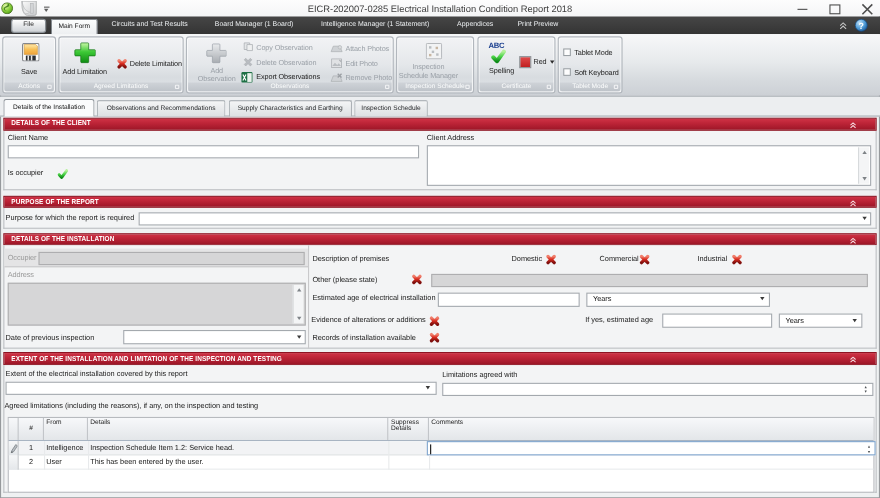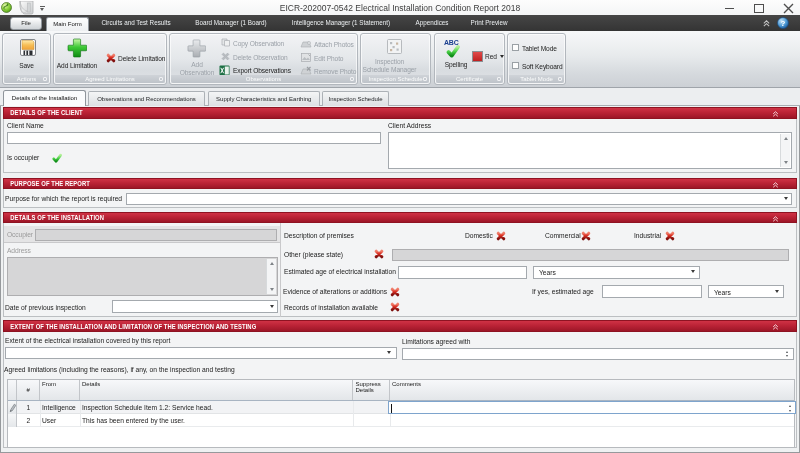--- a/index.html
+++ b/index.html
@@ -83,21 +83,21 @@
         <stop offset="0" stop-color="#fbfbfb"></stop>
         <stop offset="1" stop-color="#c9cbcd"></stop>
       </linearGradient>
     </defs>
  <path d="M1 0 H14 V11.5 a1.5 1.5 0 01-1.5 1.5 H6 C3 13 1.5 9 1 5z" fill="url(#pg)" stroke="#aeb0b2" stroke-width="0.8"></path>
  <path d="M1 0 C2 6 4 9 8 10 6 12 3 12 2.2 9z" fill="#e9eaeb" stroke="#b5b7b9" stroke-width="0.6"></path>
  <rect x="8.6" y="2" width="2.6" height="9" fill="#d3d5d7" stroke="#b0b2b4" stroke-width="0.5"></rect>
 </svg>
 <div class="abs" style="left:40px;top:5.5px;width:5px;height:1.2px;background:#5c5c5c"></div>
 <div class="car" style="left:40px;top:8px;border-left-width:2.5px;border-right-width:2.5px;border-top-width:3px;border-top-color:#5c5c5c"></div>
-<div class="abs" style="left:0;top:2.5px;width:800px;text-align:center;font-size:8.5px;color:#3c3c3c">EICR-202007-0542 Electrical Installation Condition Report 2018</div>
+<div class="abs" style="left:0;top:2.5px;width:800px;text-align:center;font-size:8.5px;color:#3c3c3c">EICR-202007-0285 Electrical Installation Condition Report 2018</div>
 <div class="abs" style="left:725px;top:7.5px;width:9px;height:1.5px;background:#4e4e4e"></div>
 <div class="abs" style="left:754px;top:3.5px;width:10px;height:9.5px;border:1.4px solid #4e4e4e"></div>
 <svg class="abs" style="left:783px;top:2.5px" width="11" height="11" viewBox="0 0 11 11">
     <path d="M1 1 10 10 M10 1 1 10" stroke="#4e4e4e" stroke-width="1.4"></path>
   </svg>
 <div class="abs" style="left:0;top:15px;width:800px;height:16px;background:linear-gradient(#464646,#343434)"></div>
 <div class="abs" style="left:10px;top:16.5px;width:32px;height:13px;border-radius:3px;background:linear-gradient(#ffffff,#e8eaec 45%,#cfd3d7);border:1px solid #8f959b;font-size:6px;line-height:11px;text-align:center;color:#1c1c1c">File</div>
 <div class="abs" style="left:46px;top:17px;width:43px;height:14px;background:linear-gradient(#fcfdfd,#edeff1);border:1px solid #8f959b;border-bottom:none;border-radius:2.5px 2.5px 0 0;font-size:6px;line-height:13px;text-align:center;color:#141414">Main Form</div>
 <div class="ttab" style="left:96px;width:80px">Circuits and Test Results</div>
 <div class="ttab" style="left:191px;width:80px">Board Manager (1 Board)</div>

